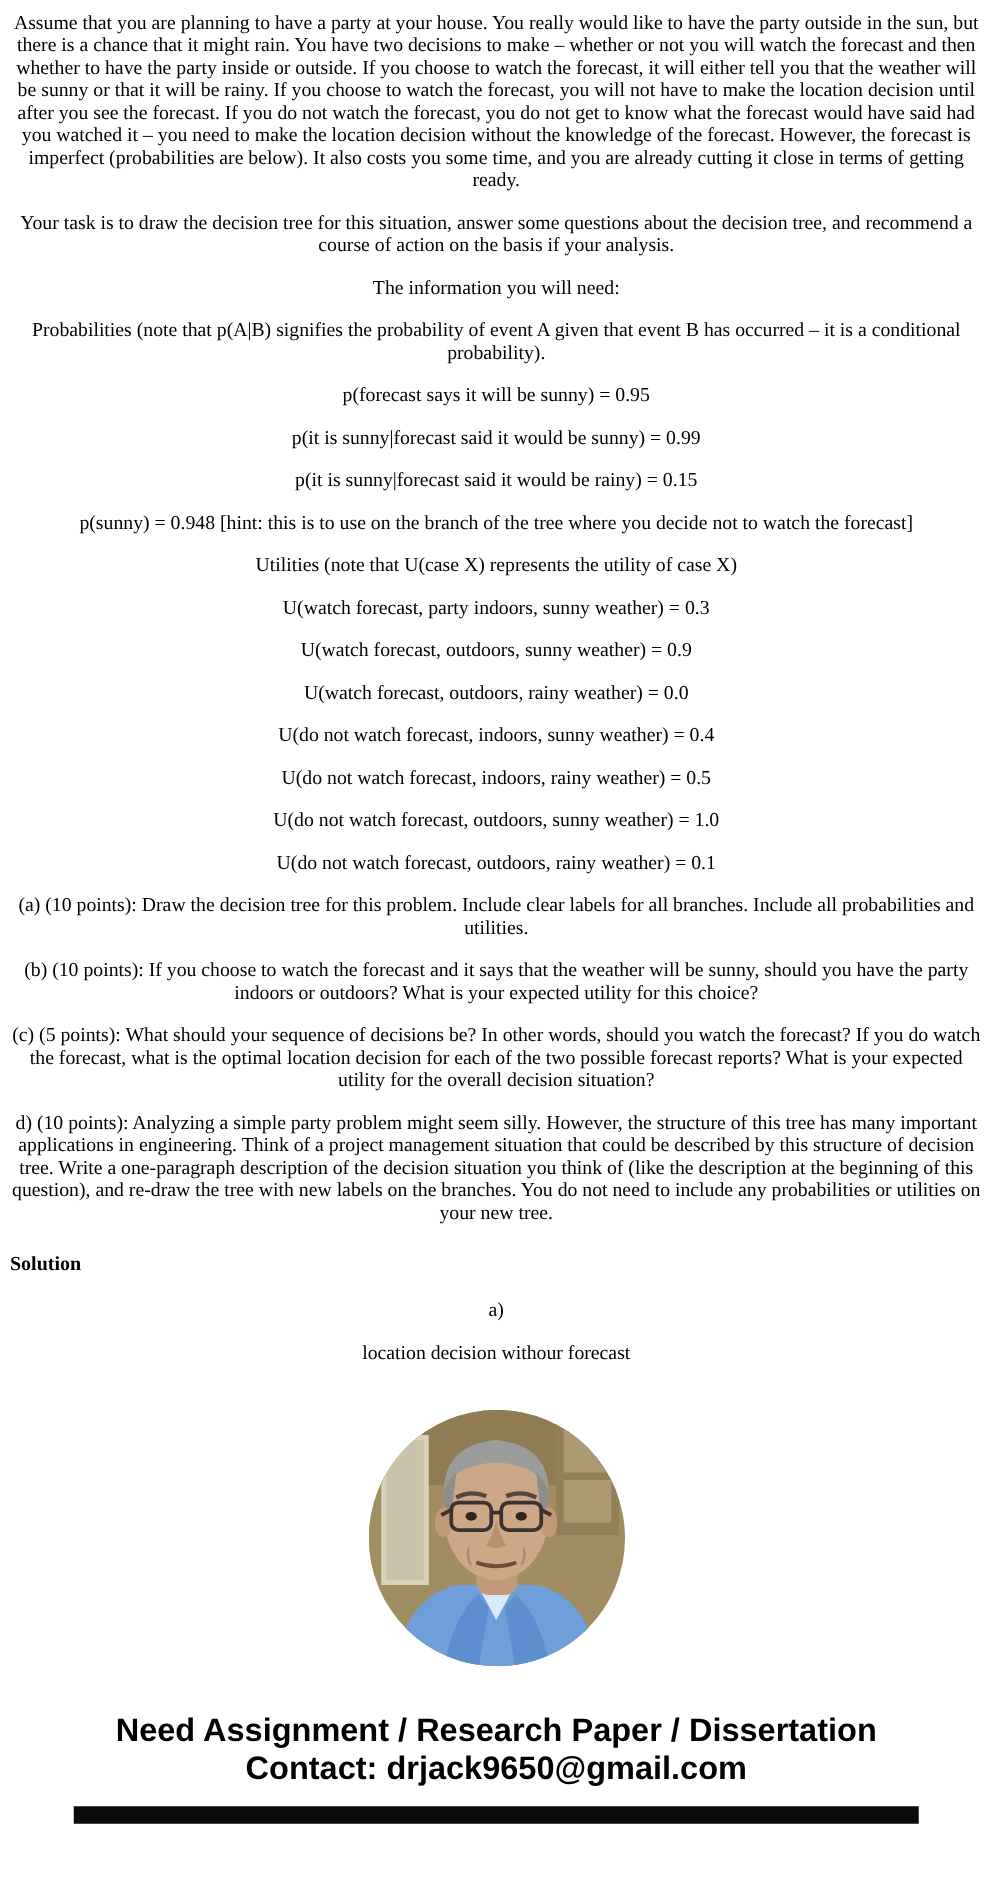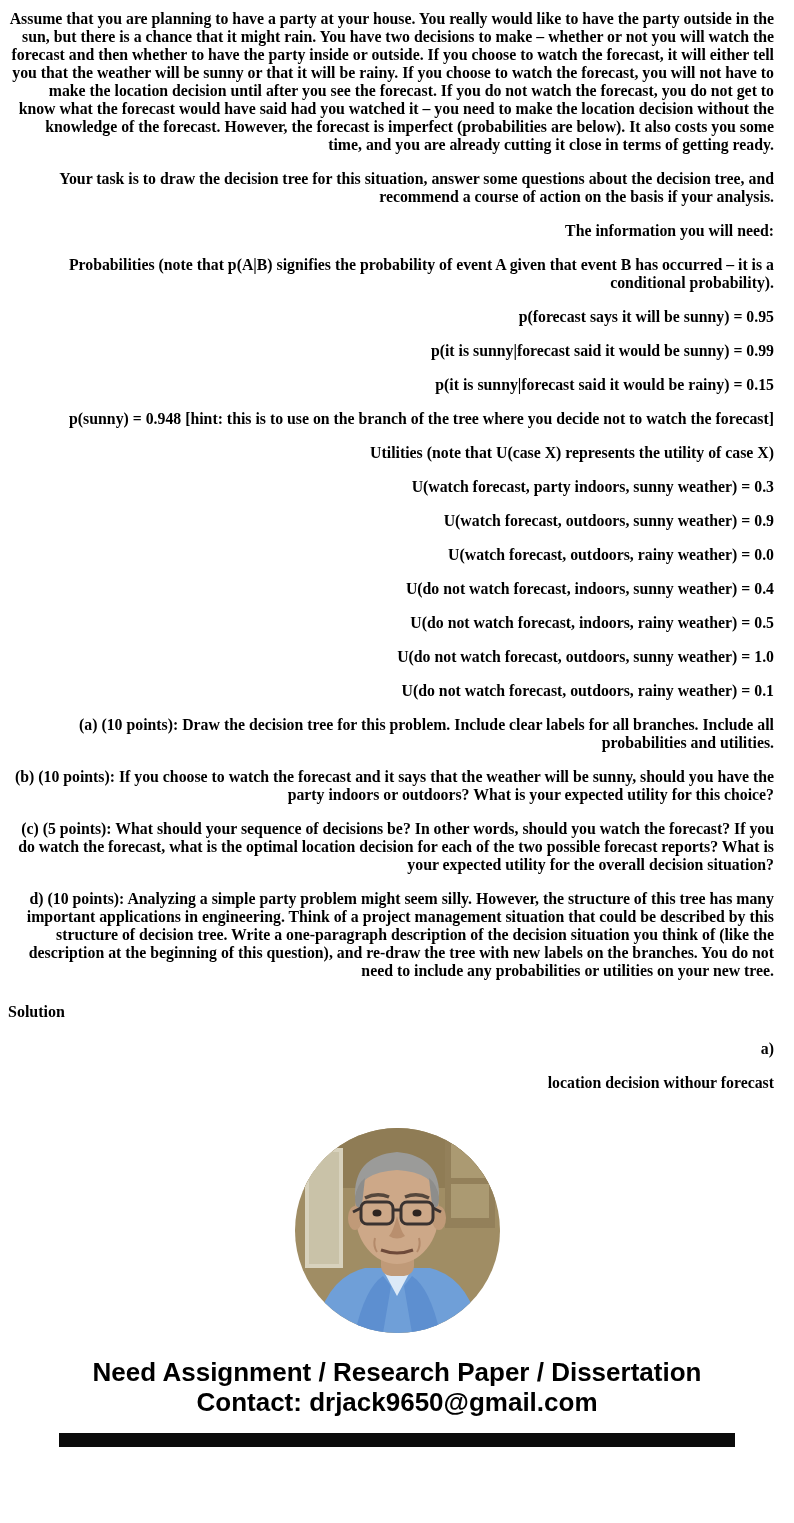--- a/index.html
+++ b/index.html
@@ -13,43 +13,42 @@
     font-family: "Liberation Serif", serif;
     color: #000000;
     position: relative;
   }
   .doc {
     padding: 10px 8px 0 8px;
   }
   .doc p {
     font-size: 15.8px;
     line-height: 18px;
-    margin: 0 12px 16px 0;
-    text-align: right;
-    font-weight: bold;
+    margin: 0 0 16px 0;
+    text-align: center;
   }
   .solution-heading {
     font-family: "Liberation Serif", serif;
     font-weight: bold;
     font-size: 16px;
     line-height: 20px;
     margin: 22px 0 18px 0;
   }
   .avatar-wrap {
     margin: 36px auto 0 auto;
     width: 205px;
     height: 205px;
   }
   .avatar-wrap svg {
     display: block;
     width: 205px;
     height: 205px;
   }
   .promo {
-    margin-top: 24px;
+    margin-top: 36px;
     text-align: center;
     font-family: "Liberation Sans", sans-serif;
     font-weight: bold;
     font-size: 26px;
     line-height: 30px;
     color: #000000;
   }
   .footer-bar {
     width: 676px;
     height: 14px;

